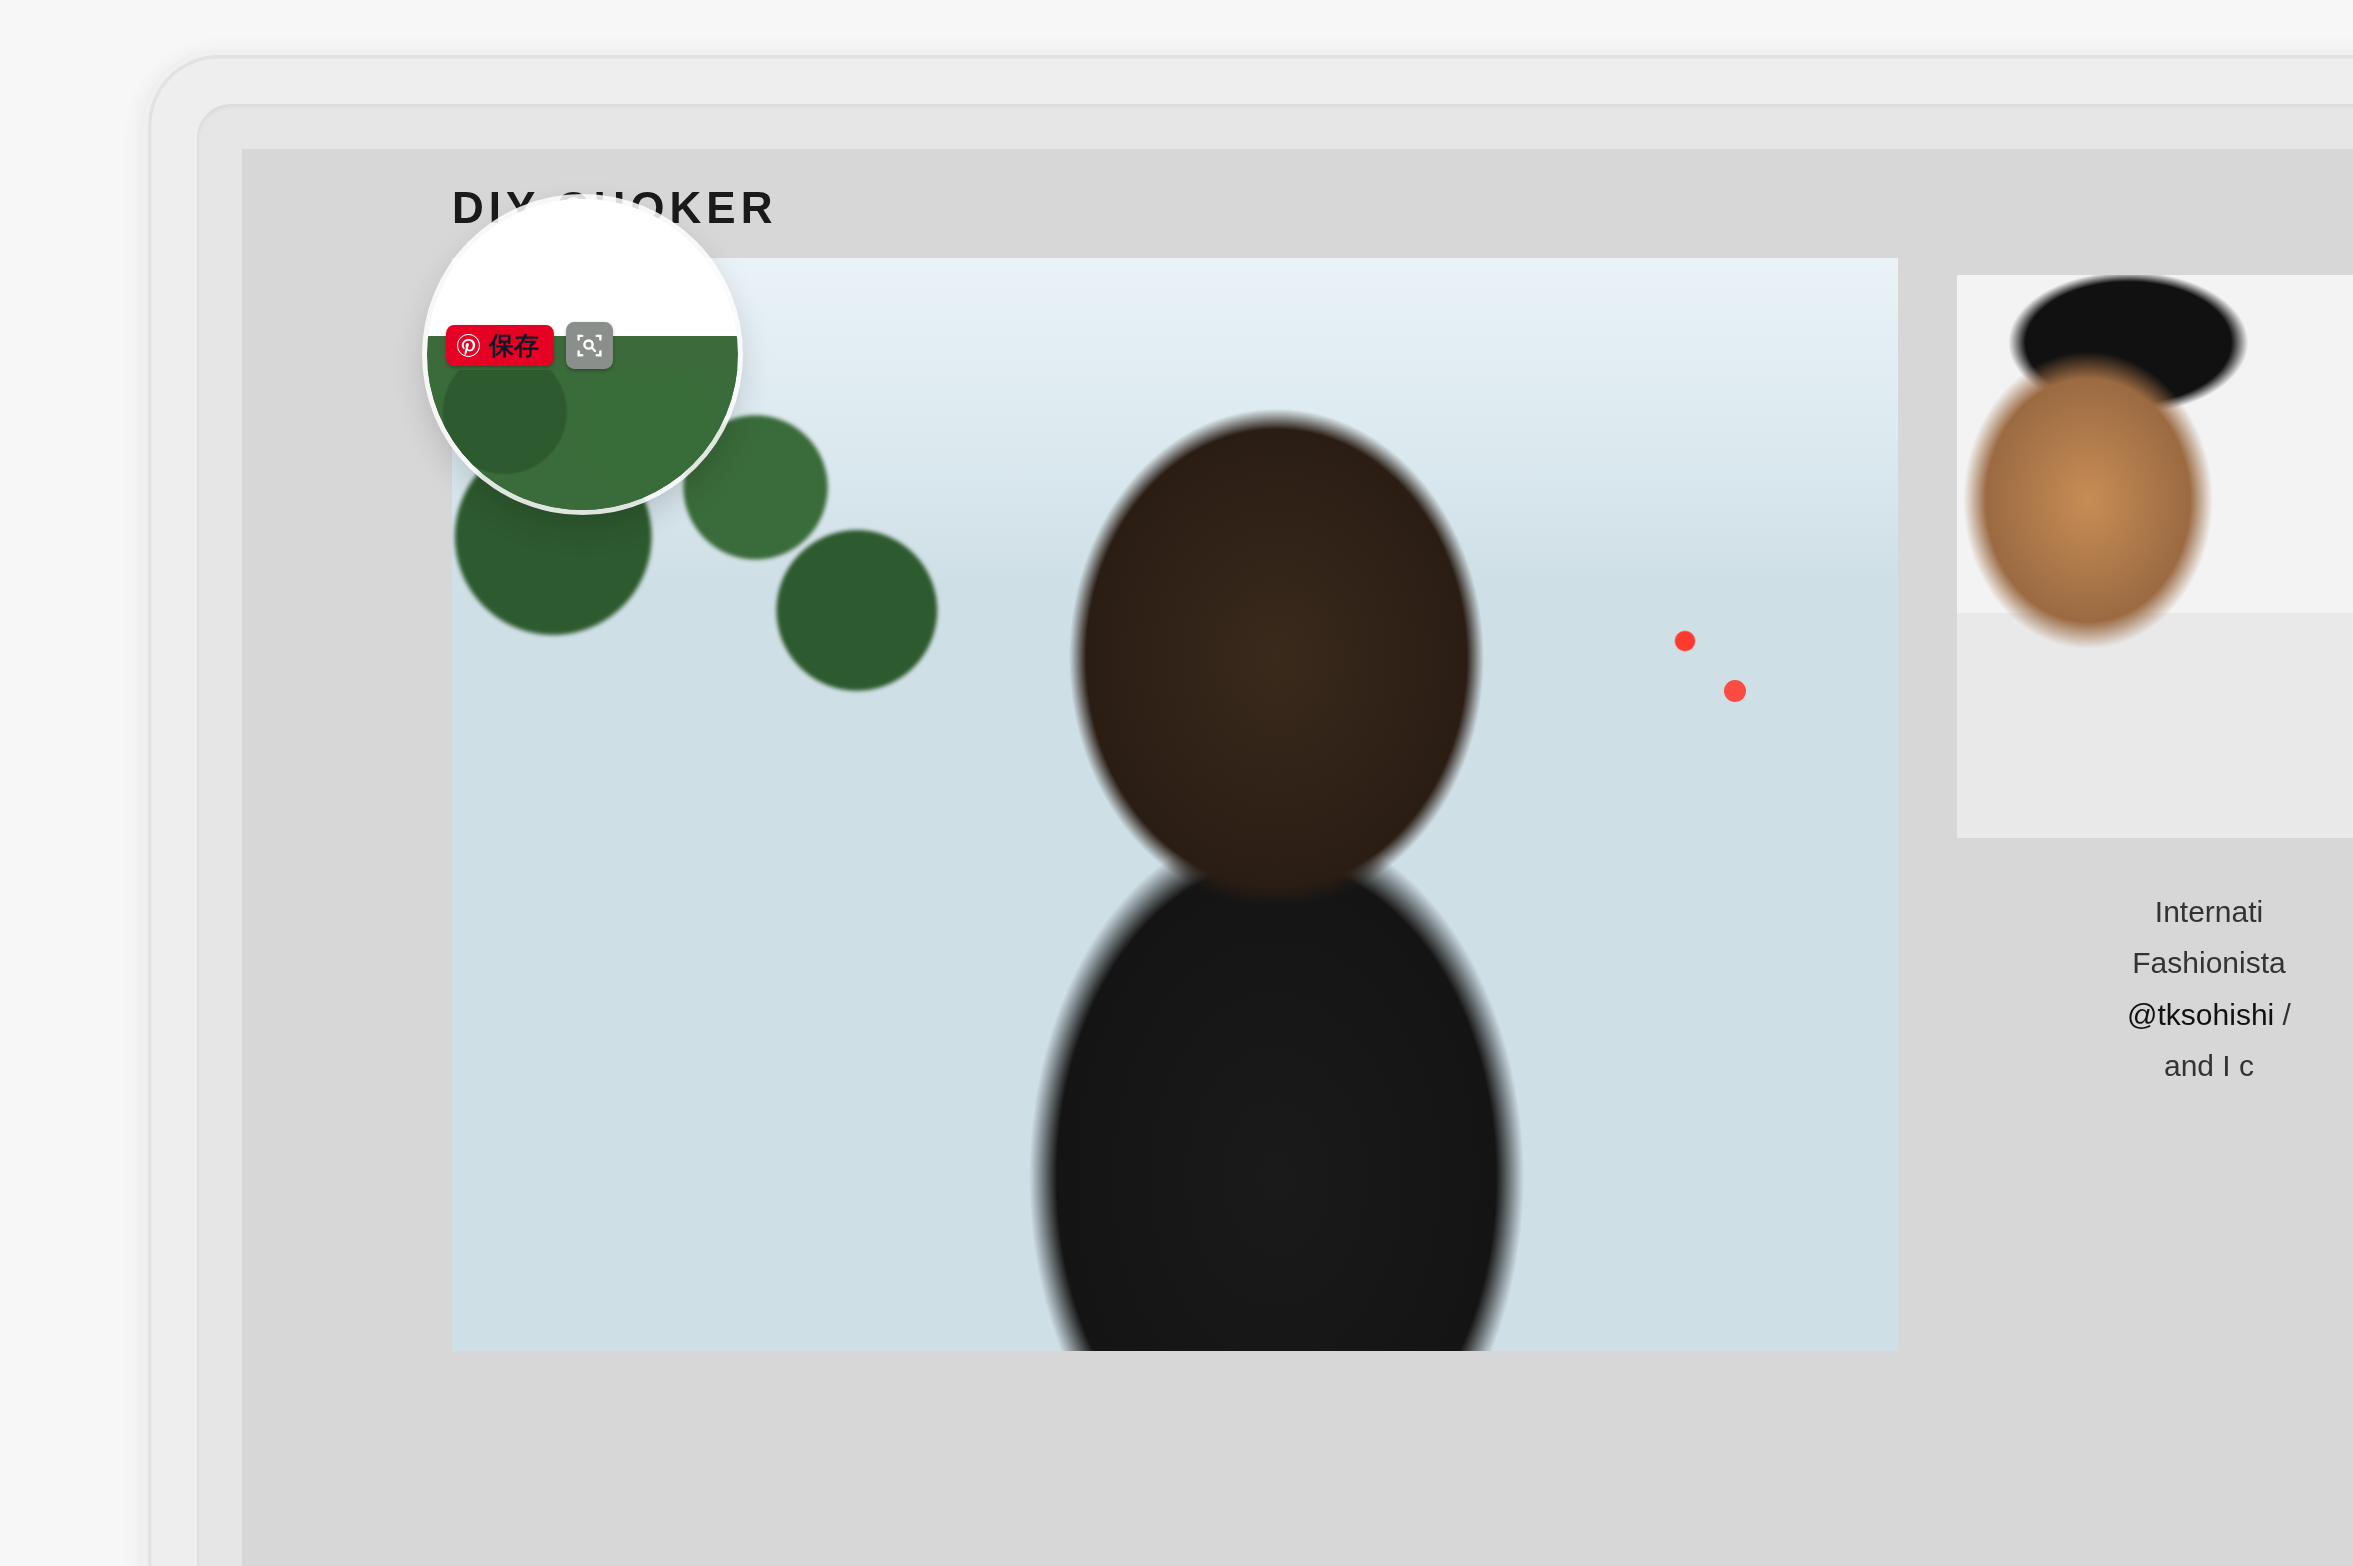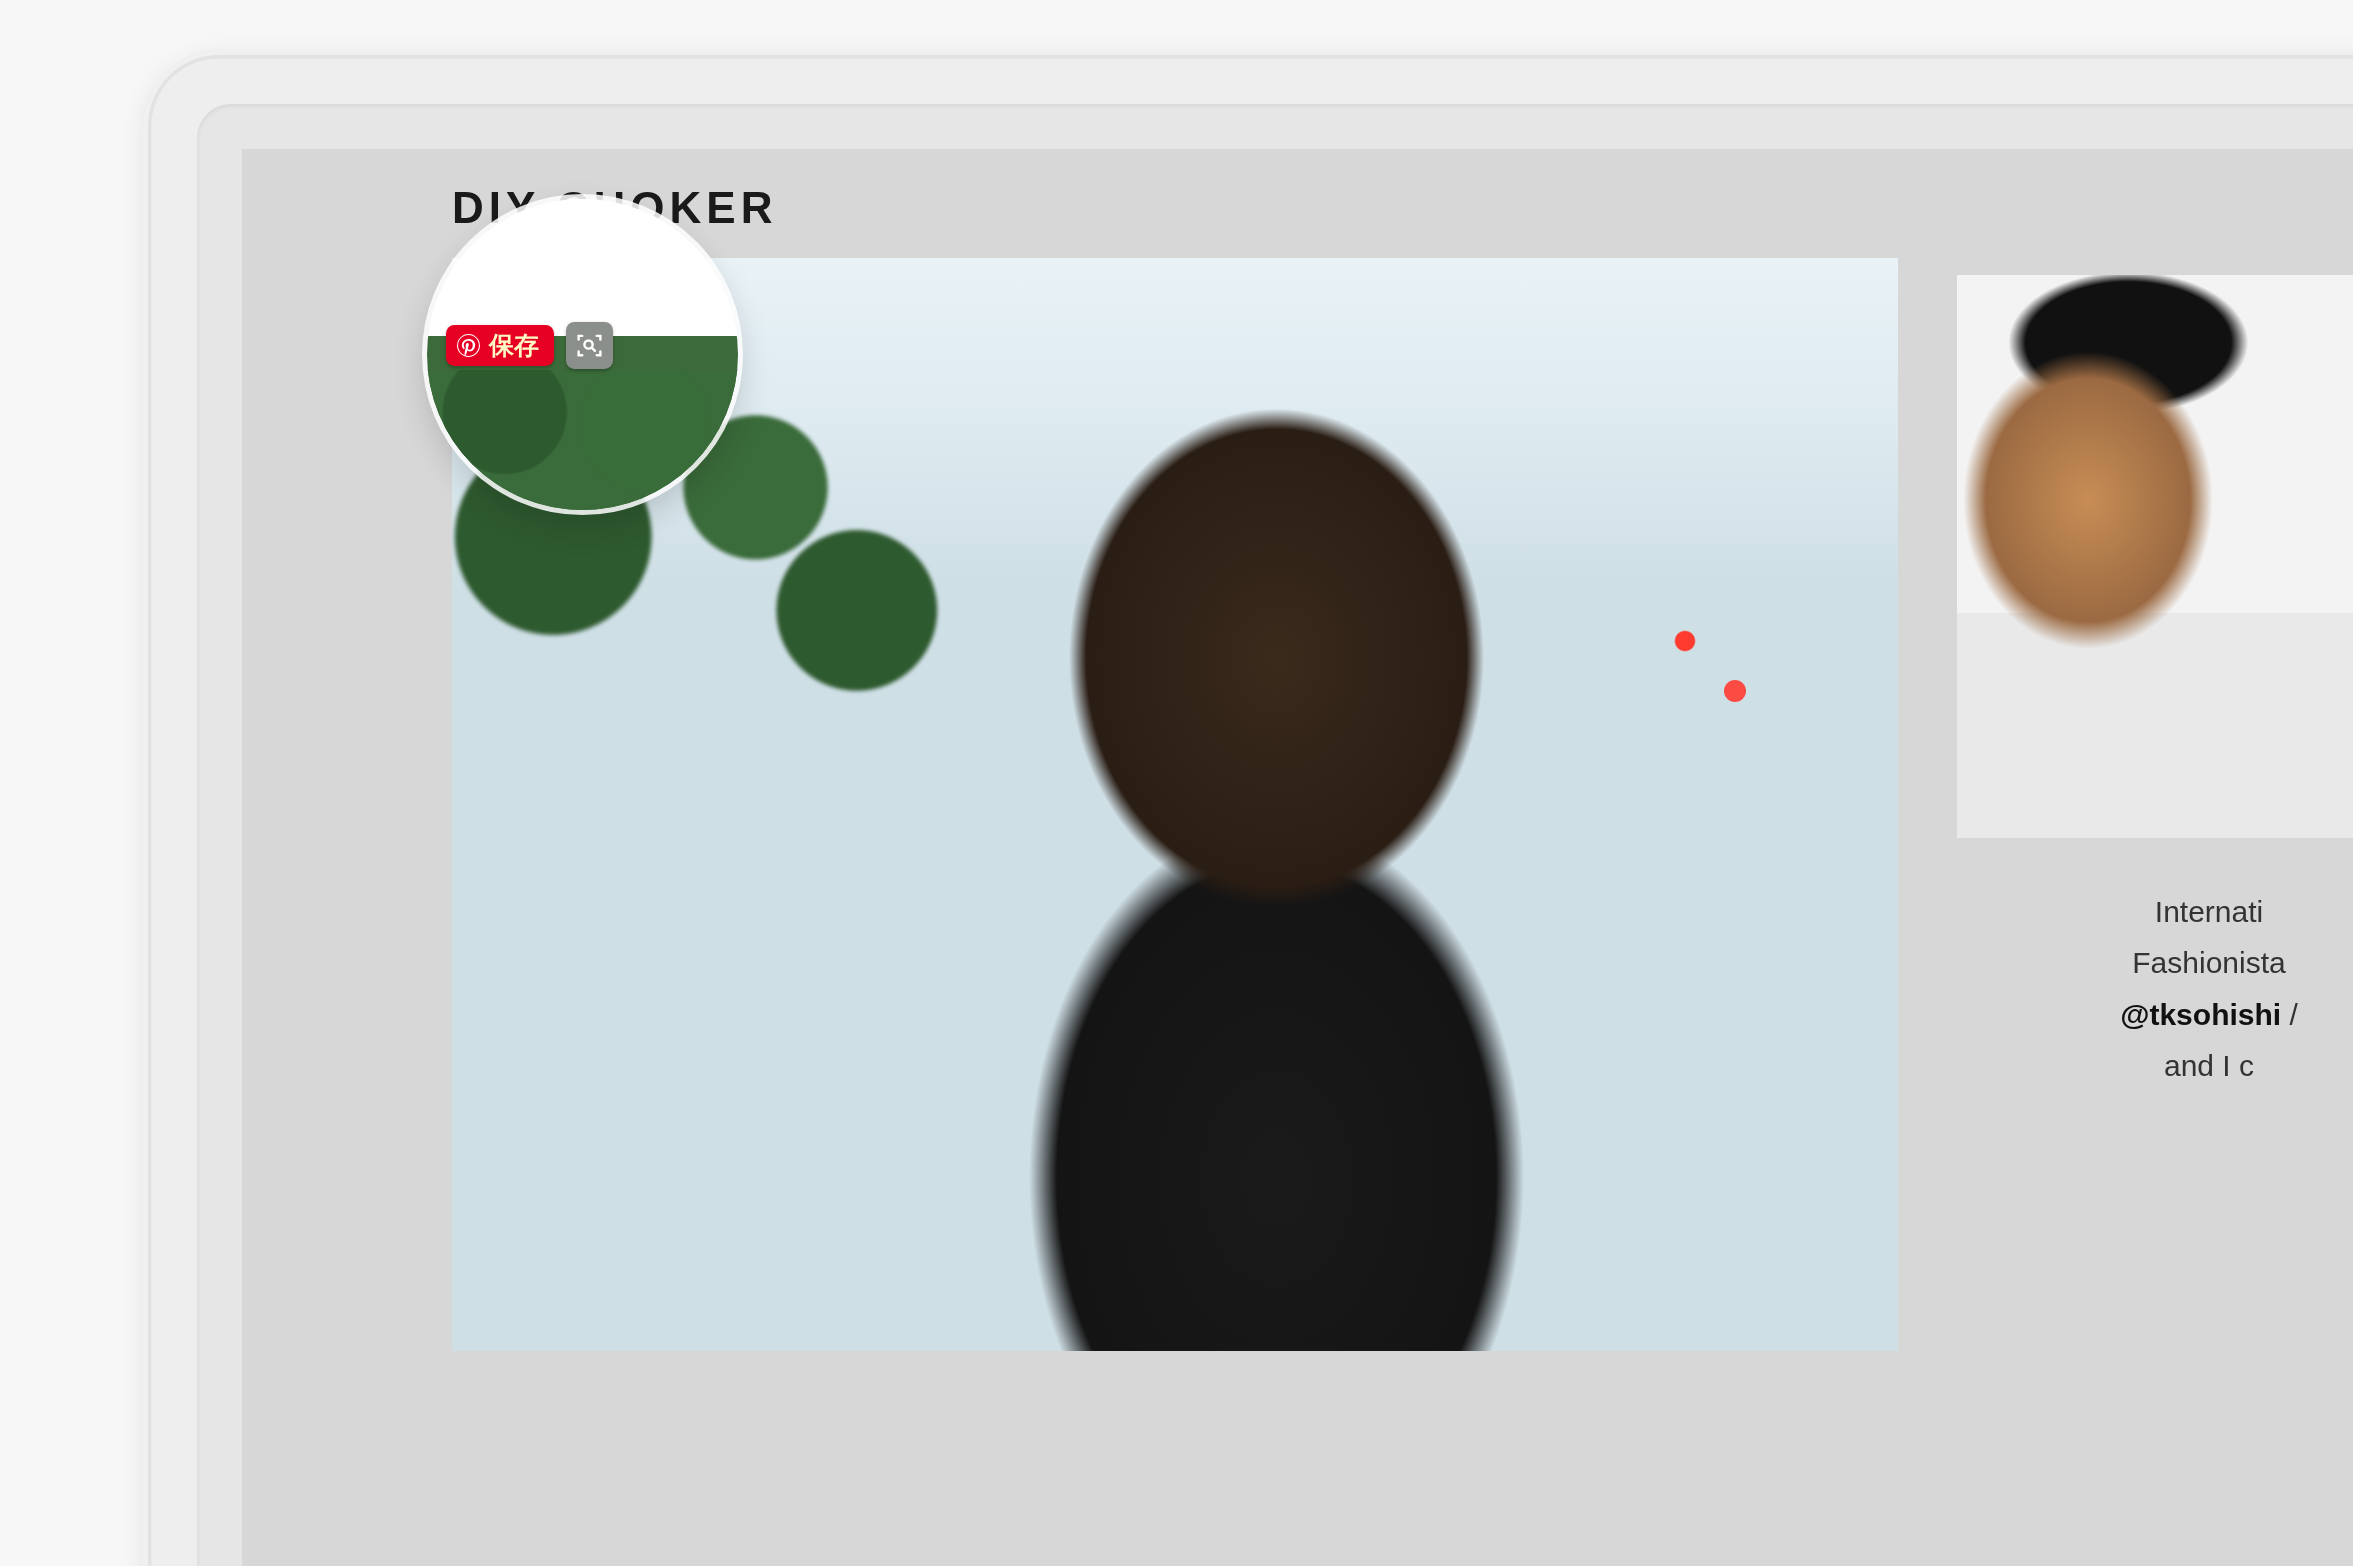--- a/index.html
+++ b/index.html
@@ -166,21 +166,21 @@
     display: flex;
     gap: 11.8px;
     align-items: center;
   }
 
   .pin-save-btn {
     display: inline-flex;
     align-items: center;
     gap: 8.4px;
     background: #e60023;
-    color: #fef9c3;
+    color: #0f172a;
     border: none;
     border-radius: 8.4px;
     padding: 8.4px 15px 8.4px 10px;
     font-size: 25px;
     font-weight: 700;
     line-height: 1;
     cursor: pointer;
     box-shadow: 0 1.7px 3.4px rgba(0,0,0,0.25);
   }
   .pin-save-btn svg { display: block; }
@@ -215,21 +215,21 @@
       linear-gradient(180deg, #f3f3f3 0 60%, #e9e9e9 60% 100%);
   }
   .sidebar-text {
     margin-top: 50px;
     color: #333;
     font-size: 30px;
     line-height: 1.6;
     text-align: center;
   }
   .sidebar-text p { margin-bottom: 3.4px; white-space: nowrap; }
-  .handle { color: #111; font-weight: 700; }
+  .handle { color: #111; font-weight: 400; }
 
 </style>
 </head>
 <body>
 
 <div class="device-frame">
   <div class="device-inner">
     <div class="screen">
       <div class="page">
 

